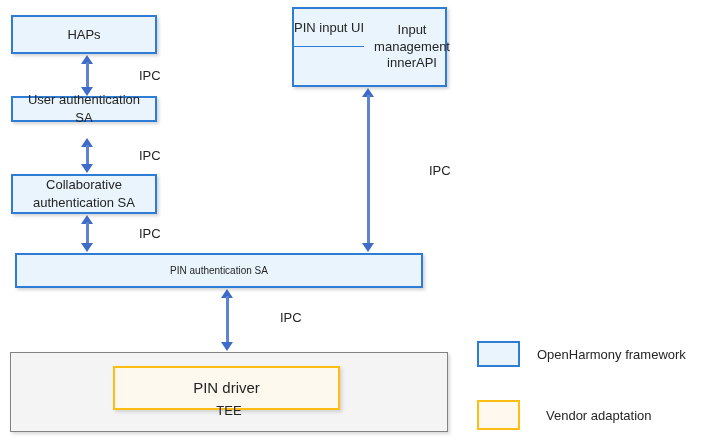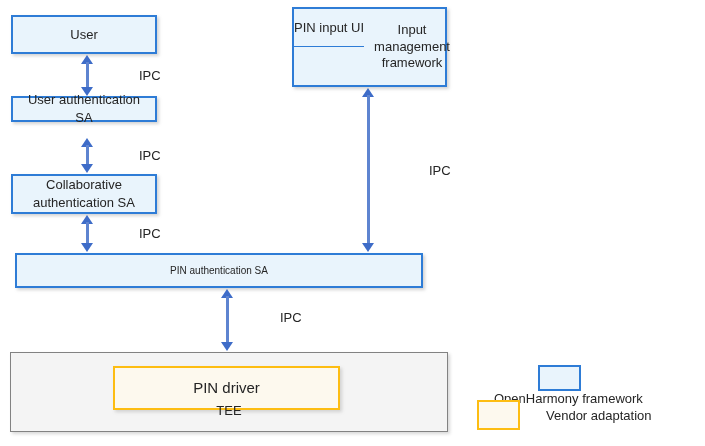--- a/index.html
+++ b/index.html
@@ -91,62 +91,62 @@
   .arrow-5{left:362px;top:88px;height:164px;}
 
   .ipc{position:absolute;font-size:13px;color:var(--text);}
   .ipc-1{left:139px;top:68px;}
   .ipc-2{left:139px;top:148px;}
   .ipc-3{left:139px;top:226px;}
   .ipc-4{left:280px;top:310px;}
   .ipc-5{left:429px;top:163px;}
 
   .legend-row{position:absolute;display:flex;align-items:center;}
-  .legend-row-1{left:477px;top:365px;flex-direction:column;}
+  .legend-row-1{left:477px;top:341px;}
   .legend-row-2{left:477px;top:400px;}
   .swatch{box-sizing:border-box;flex:none;}
   .swatch-blue{
     width:43px;height:26px;
     background:var(--blue-fill);border:2px solid var(--blue-border);
   }
   .swatch-yellow{
     width:43px;height:30px;
     background:var(--yellow-fill);border:2px solid var(--yellow-border);
   }
   .legend-label{font-size:13px;color:var(--text);white-space:nowrap;}
   .legend-row-1 .legend-label{margin-left:17px;}
   .legend-row-2 .legend-label{margin-left:26px;}
 </style>
 </head>
 <body>
 
 <div class="canvas">
 
   <div class="node blue node-haps">
-    <span>User</span>
+    <span>HAPs</span>
   </div>
 
   <div class="node blue node-user">
     <span>User authentication SA</span>
   </div>
 
   <div class="node blue node-collab">
     <span>Collaborative authentication SA</span>
   </div>
 
   <div class="node blue node-pinauth">
     <span>PIN authentication SA</span>
   </div>
 
   <div class="node-pininput">
     <div class="pininput-top">
       <span>PIN input UI</span>
     </div>
     <div class="pininput-bottom">
-      <span>Input management framework</span>
+      <span>Input management innerAPI</span>
     </div>
   </div>
 
   <div class="node node-tee"></div>
   <div class="node node-pindriver">
     <span>PIN driver</span>
   </div>
   <div class="tee-label">TEE</div>
 
   <div class="arrow arrow-1">

